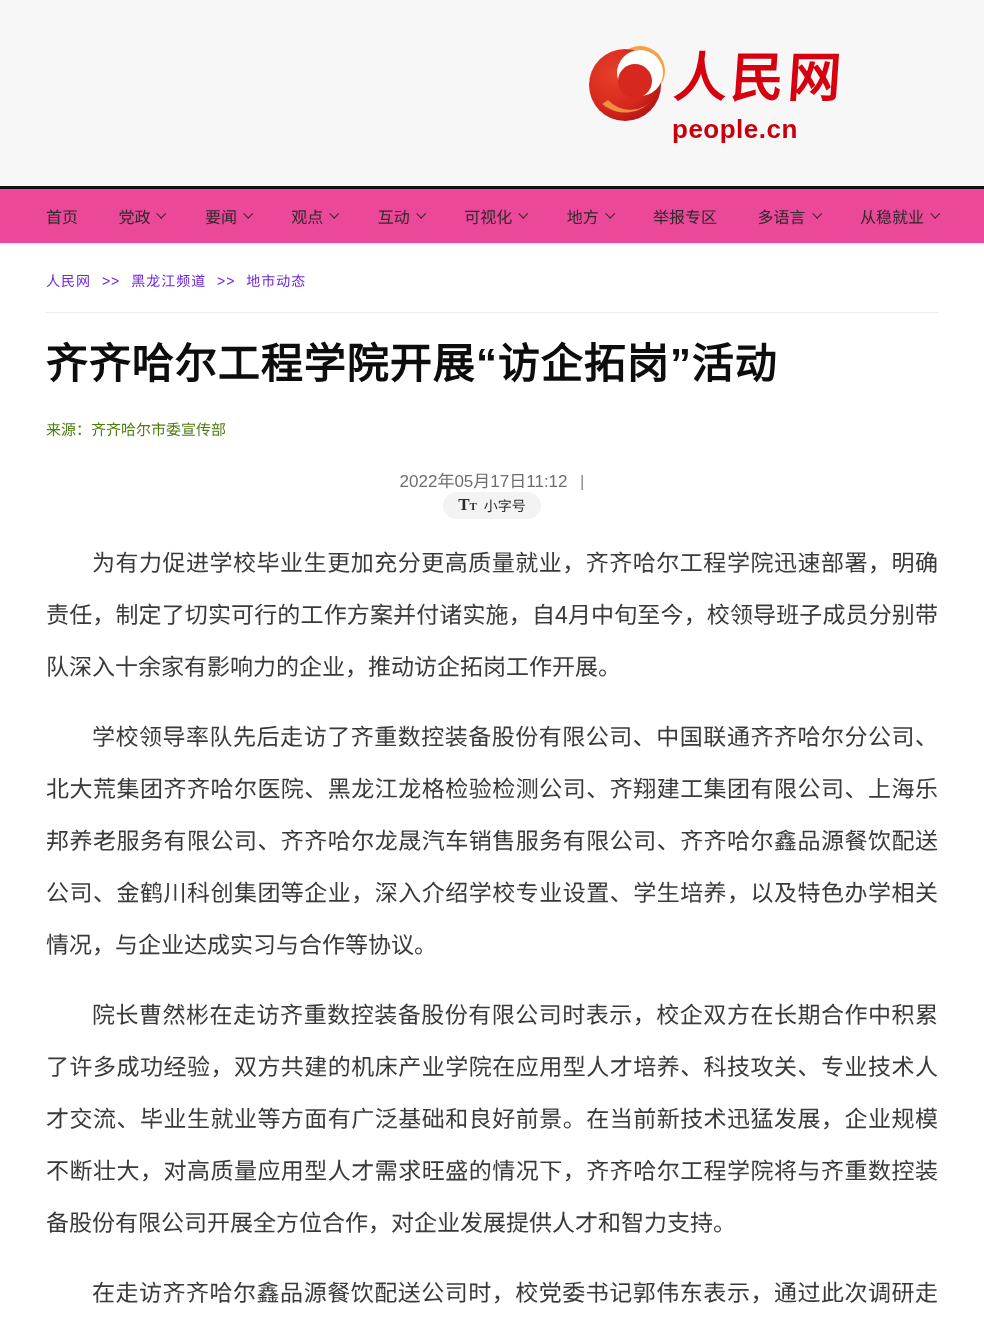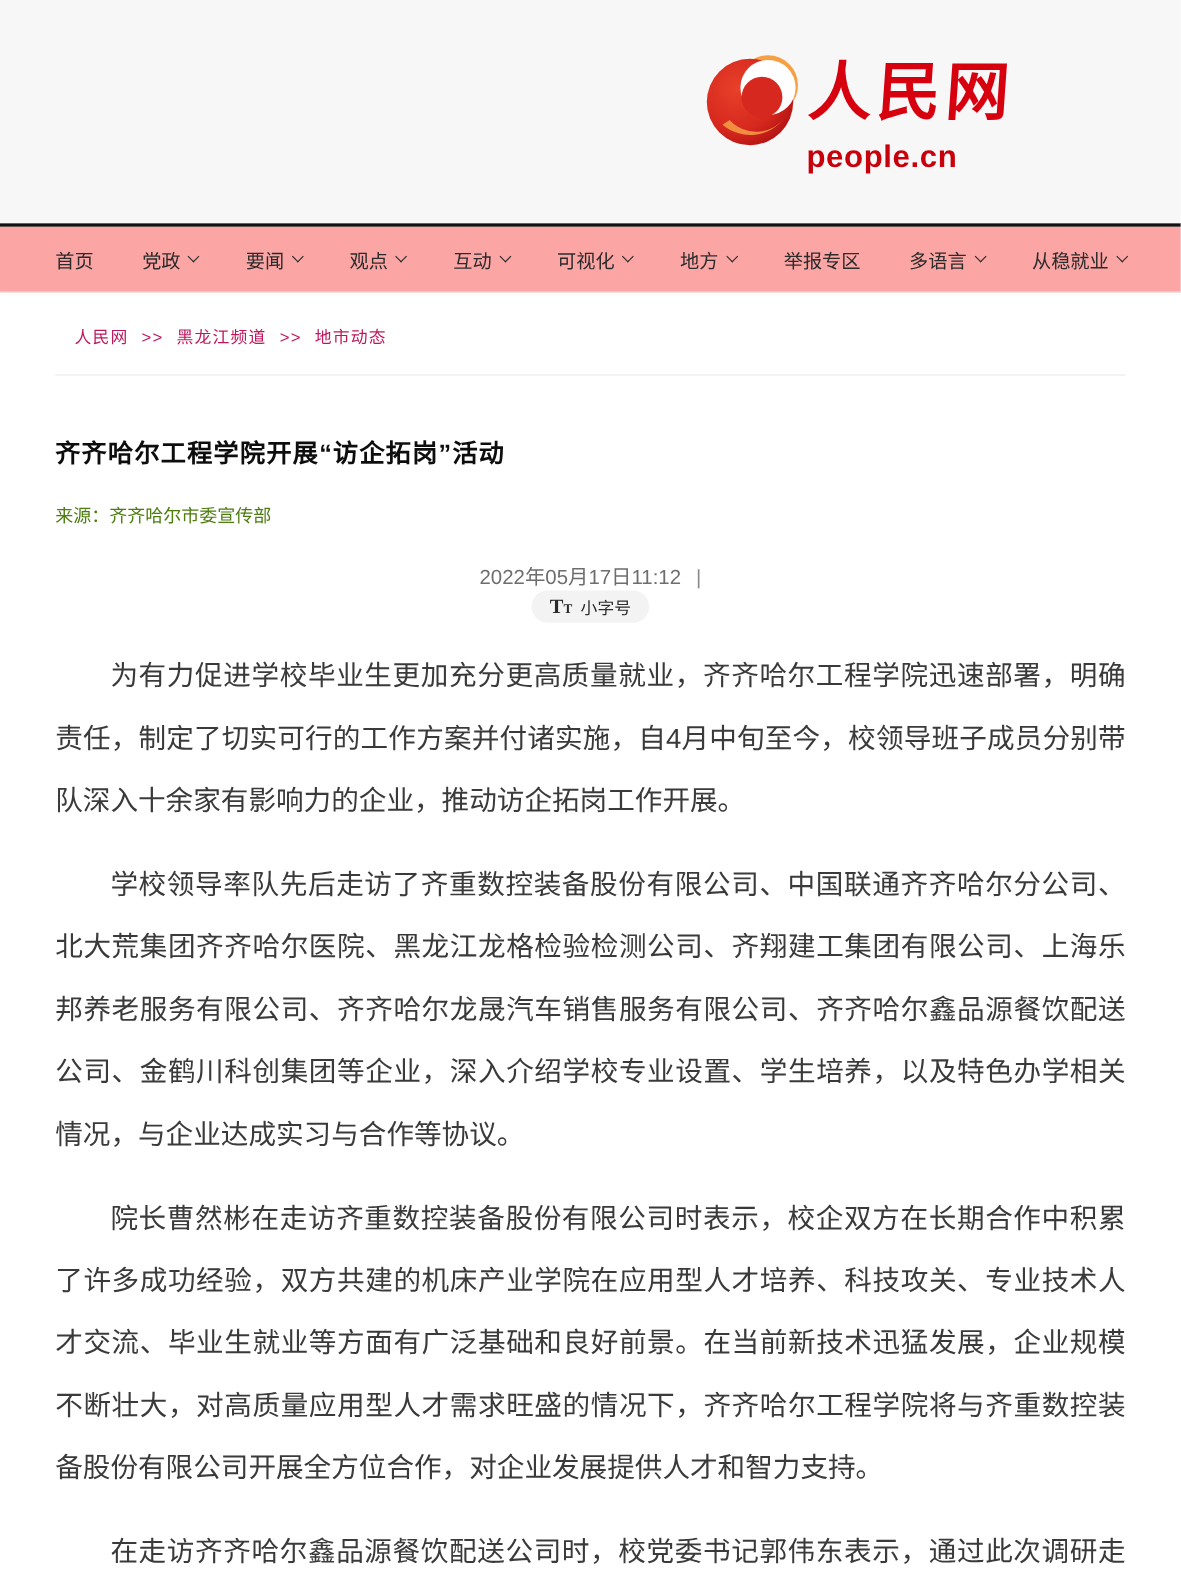--- a/index.html
+++ b/index.html
@@ -10,37 +10,37 @@
   .site-header { height:186px; background:#f7f7f7; position:relative; }
   .logo { position:absolute; left:588px; top:38px; width:215px; height:100px; cursor:pointer; }
   .logo-row { display:flex; align-items:flex-start; }
   .logo-zh { font-size:53px; font-weight:bold; color:#d6000f; letter-spacing:4px;
              transform:skewX(-4deg); line-height:1.5; margin-left:8px; white-space:nowrap; }
   .logo-en { font-size:26px; font-weight:bold; color:#c7000b; letter-spacing:0.5px;
              margin-left:84px; margin-top:-14px; font-family:Liberation Sans, sans-serif; }
   .top-black-line { height:3px; background:#111111; }
 
   
-  .nav-bar { height:55px; background:#fca5a5; border-bottom:1px solid #ececec;
+  .nav-bar { height:55px; background:#ec4899; border-bottom:1px solid #ececec;
              box-shadow:0 2px 3px rgba(0,0,0,0.03);text-align:right; }
   .nav-inner { width:892px; height:100%; margin:0 auto; display:flex;
                justify-content:space-between; align-items:center; }
   .nav-item { font-size:16px; color:#2b2b2b; display:flex; align-items:center; cursor:pointer; white-space:nowrap; }
   .caret { display:inline-block; width:7px; height:7px; border-right:1.6px solid #2b2b2b;
            border-bottom:1.6px solid #2b2b2b; transform:rotate(45deg) translateY(-1px);
            margin-left:7px; margin-top:-4px; }
 
   
   .container { width:892px; margin:0 auto; }
-  .breadcrumb { padding-top:26px; font-size:14px; color:#be185d; letter-spacing:1px;margin-left:16px; }
+  .breadcrumb { padding-top:26px; font-size:14px; color:#6d28d9; letter-spacing:1px; }
   .breadcrumb span.bc-link { cursor:pointer; }
   .bc-sep { margin:0 6px; }
   .rule { border:none; border-top:1px solid #ececec; margin-top:22px; }
 
-  .article-title { margin-top:52px; font-size:21px; font-weight:600; color:#0d0d0d;
+  .article-title { margin-top:24px; font-size:42px; font-weight:600; color:#0d0d0d;
                    letter-spacing:1px; line-height:1.3; }
   .article-source { margin-top:26px; font-size:15px; color:#4d7c0f; }
 
   .meta-row { margin-top:28px; display:flex; justify-content:space-between; align-items:center;flex-direction:column; }
   .article-date { font-size:17px; color:#6e6e6e; }
   .date-sep { margin-left:8px; color:#8a8a8a; }
   .font-size-btn { background:#f3f3f3; border:none; border-radius:14px; height:27px;
                    padding:0 15px; font-size:14px; color:#2b2b2b; display:flex;
                    align-items:center; cursor:pointer; font-family:inherit; }
   .tt-icon { font-family:"Liberation Serif","DejaVu Serif",serif; font-weight:bold;

